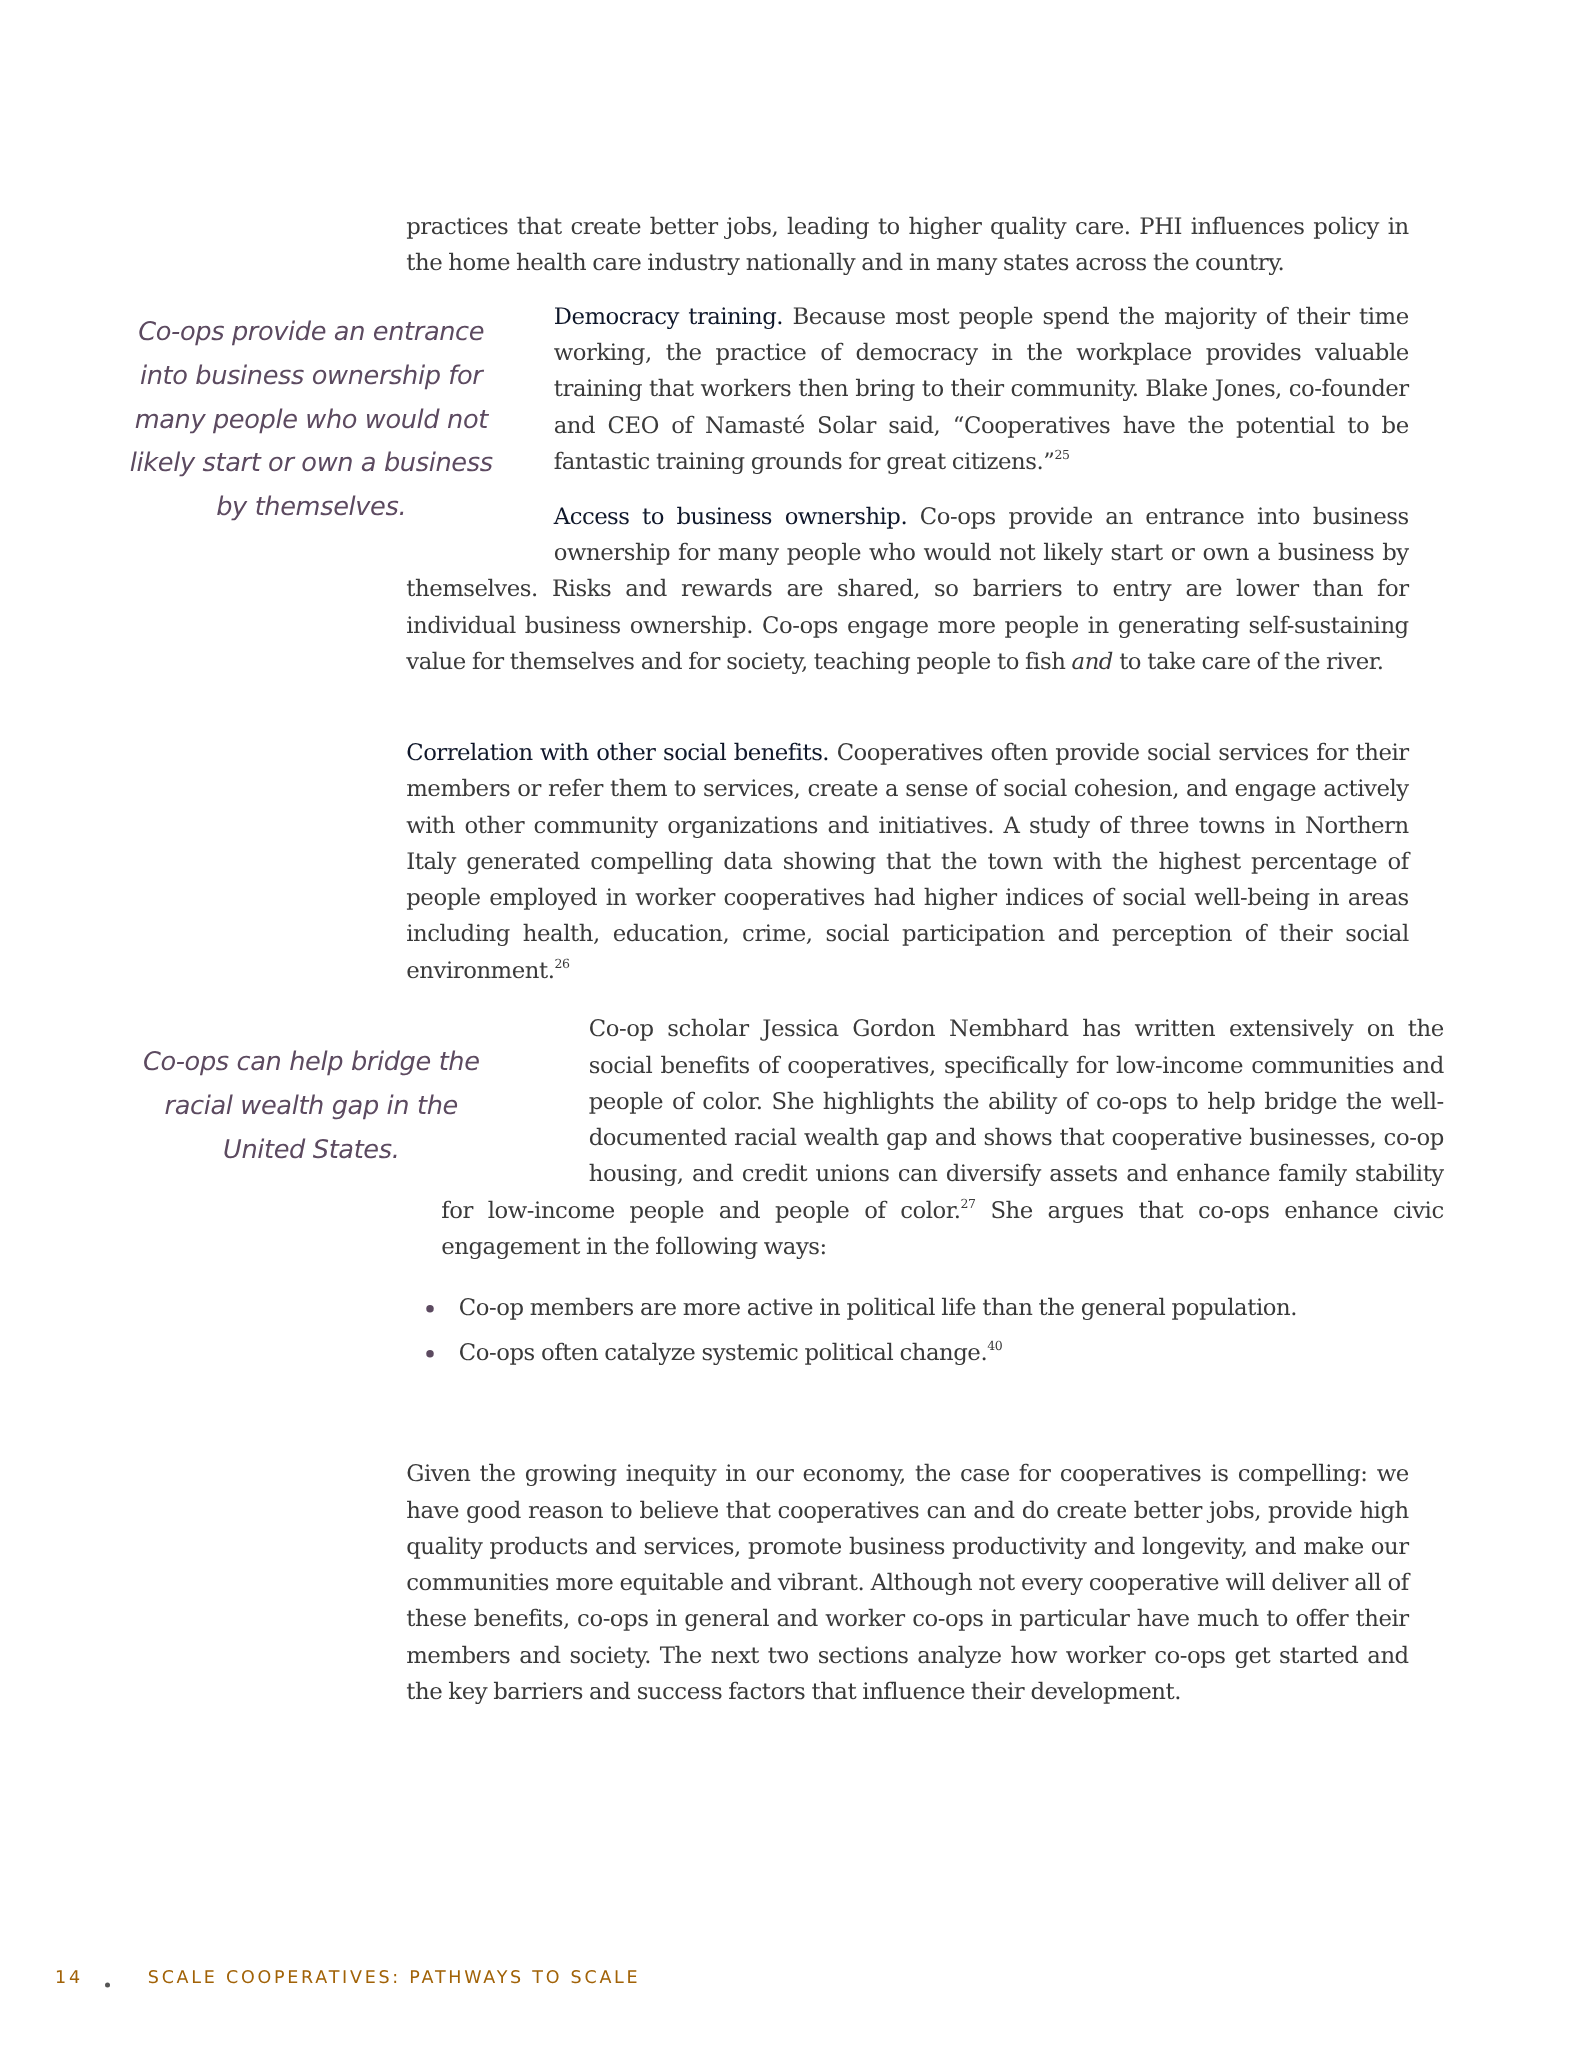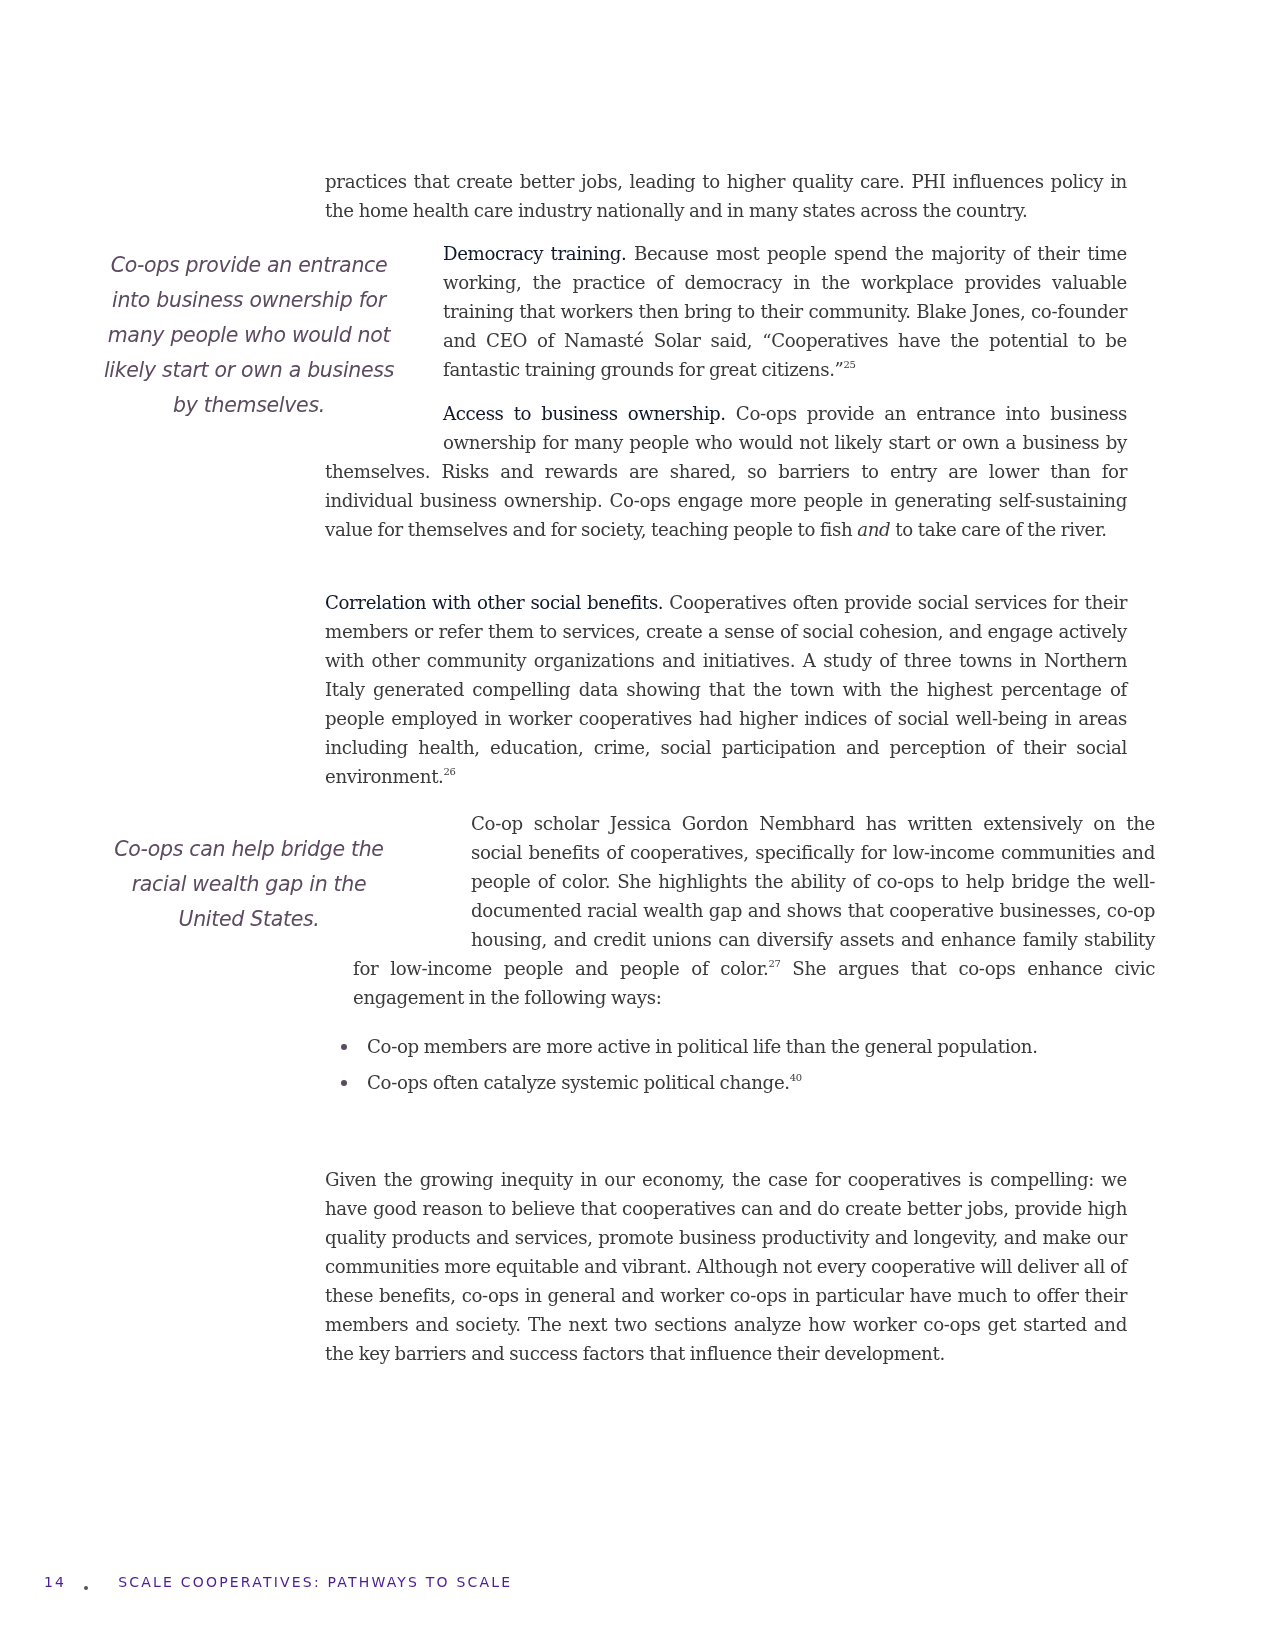--- a/index.html
+++ b/index.html
@@ -31,21 +31,21 @@
   }
   .bullets { position: absolute; margin: 12px; padding: 0; list-style: none; }
   .bullets li { position: relative; padding-left: 30px; margin-bottom: 7px; }
   .bullet-dot {
     position: absolute; left: 4px; top: 12px; width: 6px; height: 6px;
     border-radius: 50%; background: #5c4a60;
   }
   .footer {
     position: absolute; left: 44px; top: 1574px;
     font-family: "DejaVu Sans", sans-serif;
-    font-size: 14px; color: #4c1d95; letter-spacing: 2.2px;
+    font-size: 14px; color: #a16207; letter-spacing: 2.2px;
     display: flex; align-items: flex-end;
   }
   .footer .dot { width: 4px; height: 4px; border-radius: 50%; background: #555; margin: 0 30px 0 18px; }
 </style>
 </head>
 <body>
 
 <div class="page">
 
   <p class="para body-text" style="left:325px; top:167px; width:802px;">practices that create better jobs, leading to higher quality care. PHI influences policy in the home health care industry nationally and in many states across the country.</p>

